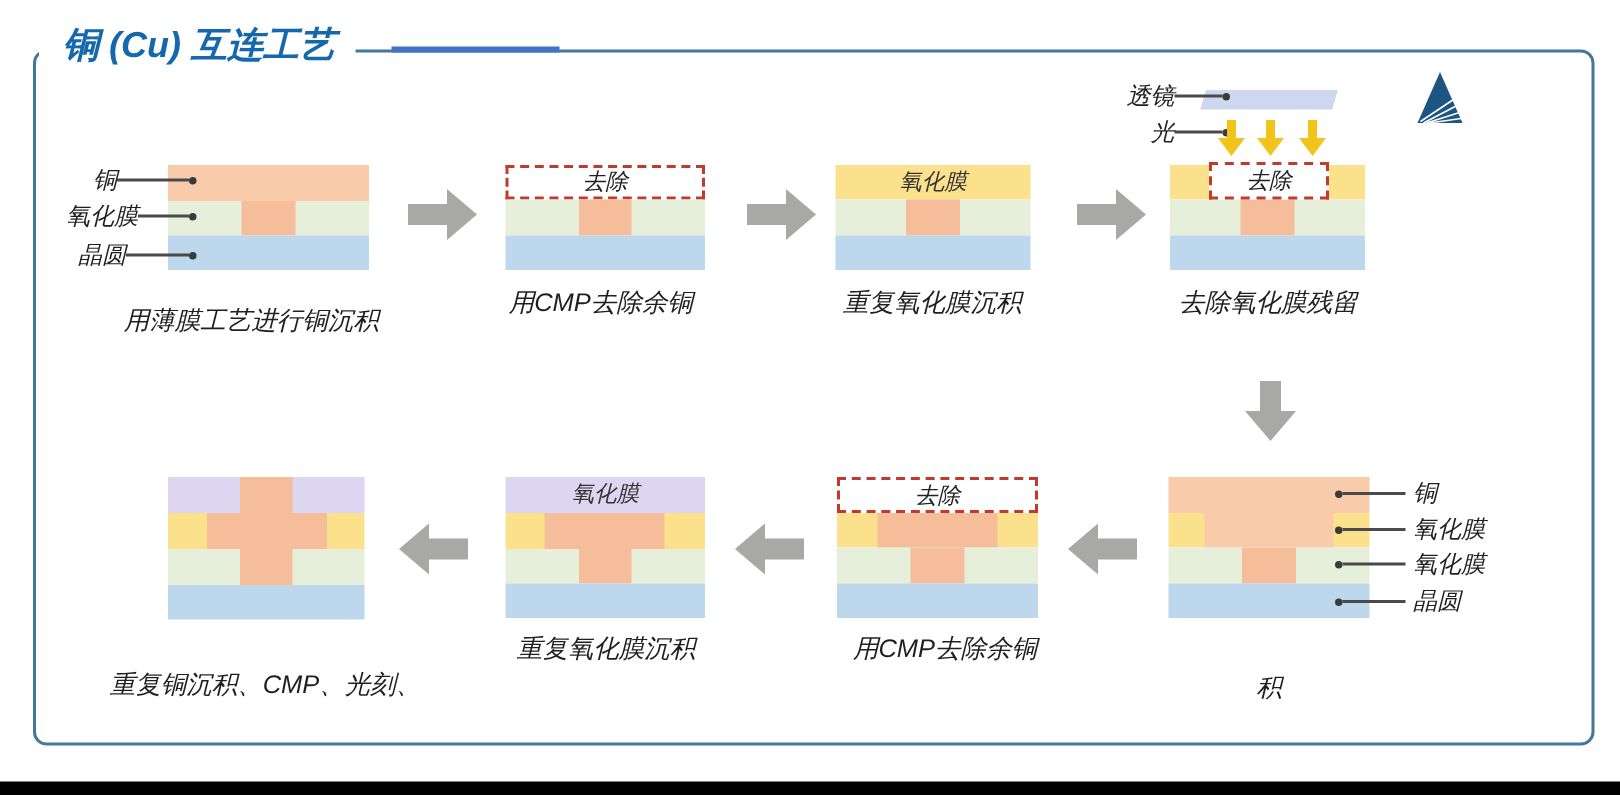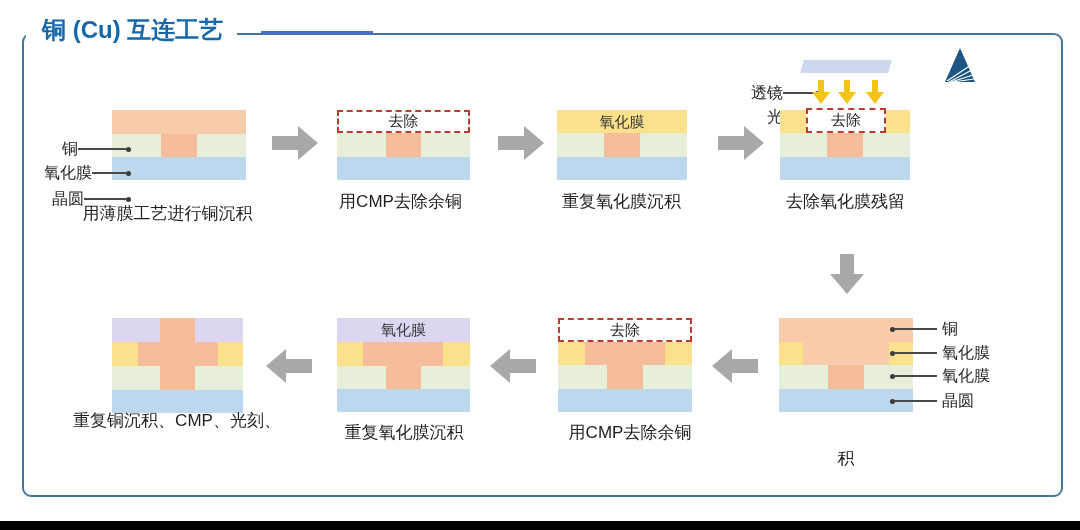--- a/index.html
+++ b/index.html
@@ -1,17 +1,17 @@
 <!DOCTYPE html>
 <html style="--copper: #F8CCAB; --copper-fill: #F5BD99; --oxide-green: #E5EFDA; --oxide-yellow: #FCE18D; --oxide-purple: #DCD6F1; --wafer-blue: #BDD7EC; --lens-blue: #CDD8EE; --light-gold: #F2C318; --arrow-gray: #A8A8A6; --remove-red: #C13A30; --frame-blue: #44789B; --title-blue: #1568AC; --accent-blue: #4472C4; --logo-blue: #1C5582;"><head>
 <meta charset="utf-8">
 <style>
   html,body{margin:0;padding:0;background:#fff;}
   #stage{position:relative;width:1080px;height:530px;background:#fff;overflow:hidden;
-         font-family:"Liberation Sans","DejaVu Sans",sans-serif;}
+         font-family:"Liberation Sans","DejaVu Sans",sans-serif;font-style:italic;}
   .frame{position:absolute;left:22px;top:33px;width:1041px;height:464px;box-sizing:border-box;
          border:2px solid var(--frame-blue);border-radius:9px;}
   .bottom-bar{position:absolute;left:0;top:521px;width:1080px;height:9px;background:#000;}
   .title-box{position:absolute;left:26px;top:10px;height:40px;background:#fff;z-index:3;
              padding:0 14px 0 16px;display:flex;align-items:center;
              font-size:24px;font-weight:bold;color:var(--title-blue);}
   .accent{position:absolute;left:261px;top:31px;width:112px;height:4px;background:var(--accent-blue);z-index:4;}
 
   .panel{position:absolute;}
   .lyr{position:absolute;}
@@ -19,21 +19,21 @@
   .g{background:var(--oxide-green);} .y{background:var(--oxide-yellow);}
   .p{background:var(--oxide-purple);} .w{background:var(--wafer-blue);}
   .lyr-label{position:absolute;width:100%;text-align:center;font-size:15px;color:#333;}
   .remove-box{position:absolute;background:#fff;border:2.5px dashed var(--remove-red);box-sizing:border-box;
               display:flex;align-items:center;justify-content:center;font-size:15px;color:#222;}
 
   .leader{position:absolute;display:flex;align-items:center;height:18px;font-size:16px;color:#1f1f1f;}
   .leader .t{white-space:nowrap;}
   .leader .ln{height:2px;background:#4a4a4a;flex:none;}
   .leader .dot{width:5px;height:5px;border-radius:50%;background:#3a3a3a;flex:none;}
-  .leader.to-right{justify-content:flex-end;margin-top:29px;}
+  .leader.to-right{justify-content:flex-end;}
 
   .caption{position:absolute;text-align:center;font-size:17px;color:#1f1f1f;line-height:26px;}
 
   .arr-r{position:absolute;width:46px;height:34px;}
   .arr-r::before{content:"";position:absolute;left:0;top:10px;width:26px;height:14px;background:var(--arrow-gray);}
   .arr-r::after{content:"";position:absolute;left:26px;top:0;width:0;height:0;
                 border-top:17px solid transparent;border-bottom:17px solid transparent;border-left:20px solid var(--arrow-gray);}
   .arr-l{position:absolute;width:46px;height:34px;}
   .arr-l::before{content:"";position:absolute;left:20px;top:10px;width:26px;height:14px;background:var(--arrow-gray);}
   .arr-l::after{content:"";position:absolute;left:0;top:0;width:0;height:0;
@@ -229,18 +229,18 @@
 
   <div class="panel" style="left:112px;top:318px;width:131px;height:95px">
     <div class="lyr p" style="left:0;top:0;width:131px;height:24px"></div>
     <div class="lyr cf" style="left:48px;top:0;width:35px;height:24px"></div>
     <div class="lyr y" style="left:0;top:24px;width:131px;height:24px"></div>
     <div class="lyr cf" style="left:26px;top:24px;width:80px;height:24px"></div>
     <div class="lyr g" style="left:0;top:48px;width:131px;height:24px"></div>
     <div class="lyr cf" style="left:48px;top:48px;width:35px;height:24px"></div>
     <div class="lyr w" style="left:0;top:72px;width:131px;height:23px"></div>
   </div>
-  <div class="caption" style="left:67px;top:408px;width:220px">
+  <div class="caption" style="left:67px;top:444px;width:220px">
     <span>重复铜沉积、CMP、光刻、</span><br>
   </div>
 
   <div class="bottom-bar"></div>
 </div>
 
 </body></html>

